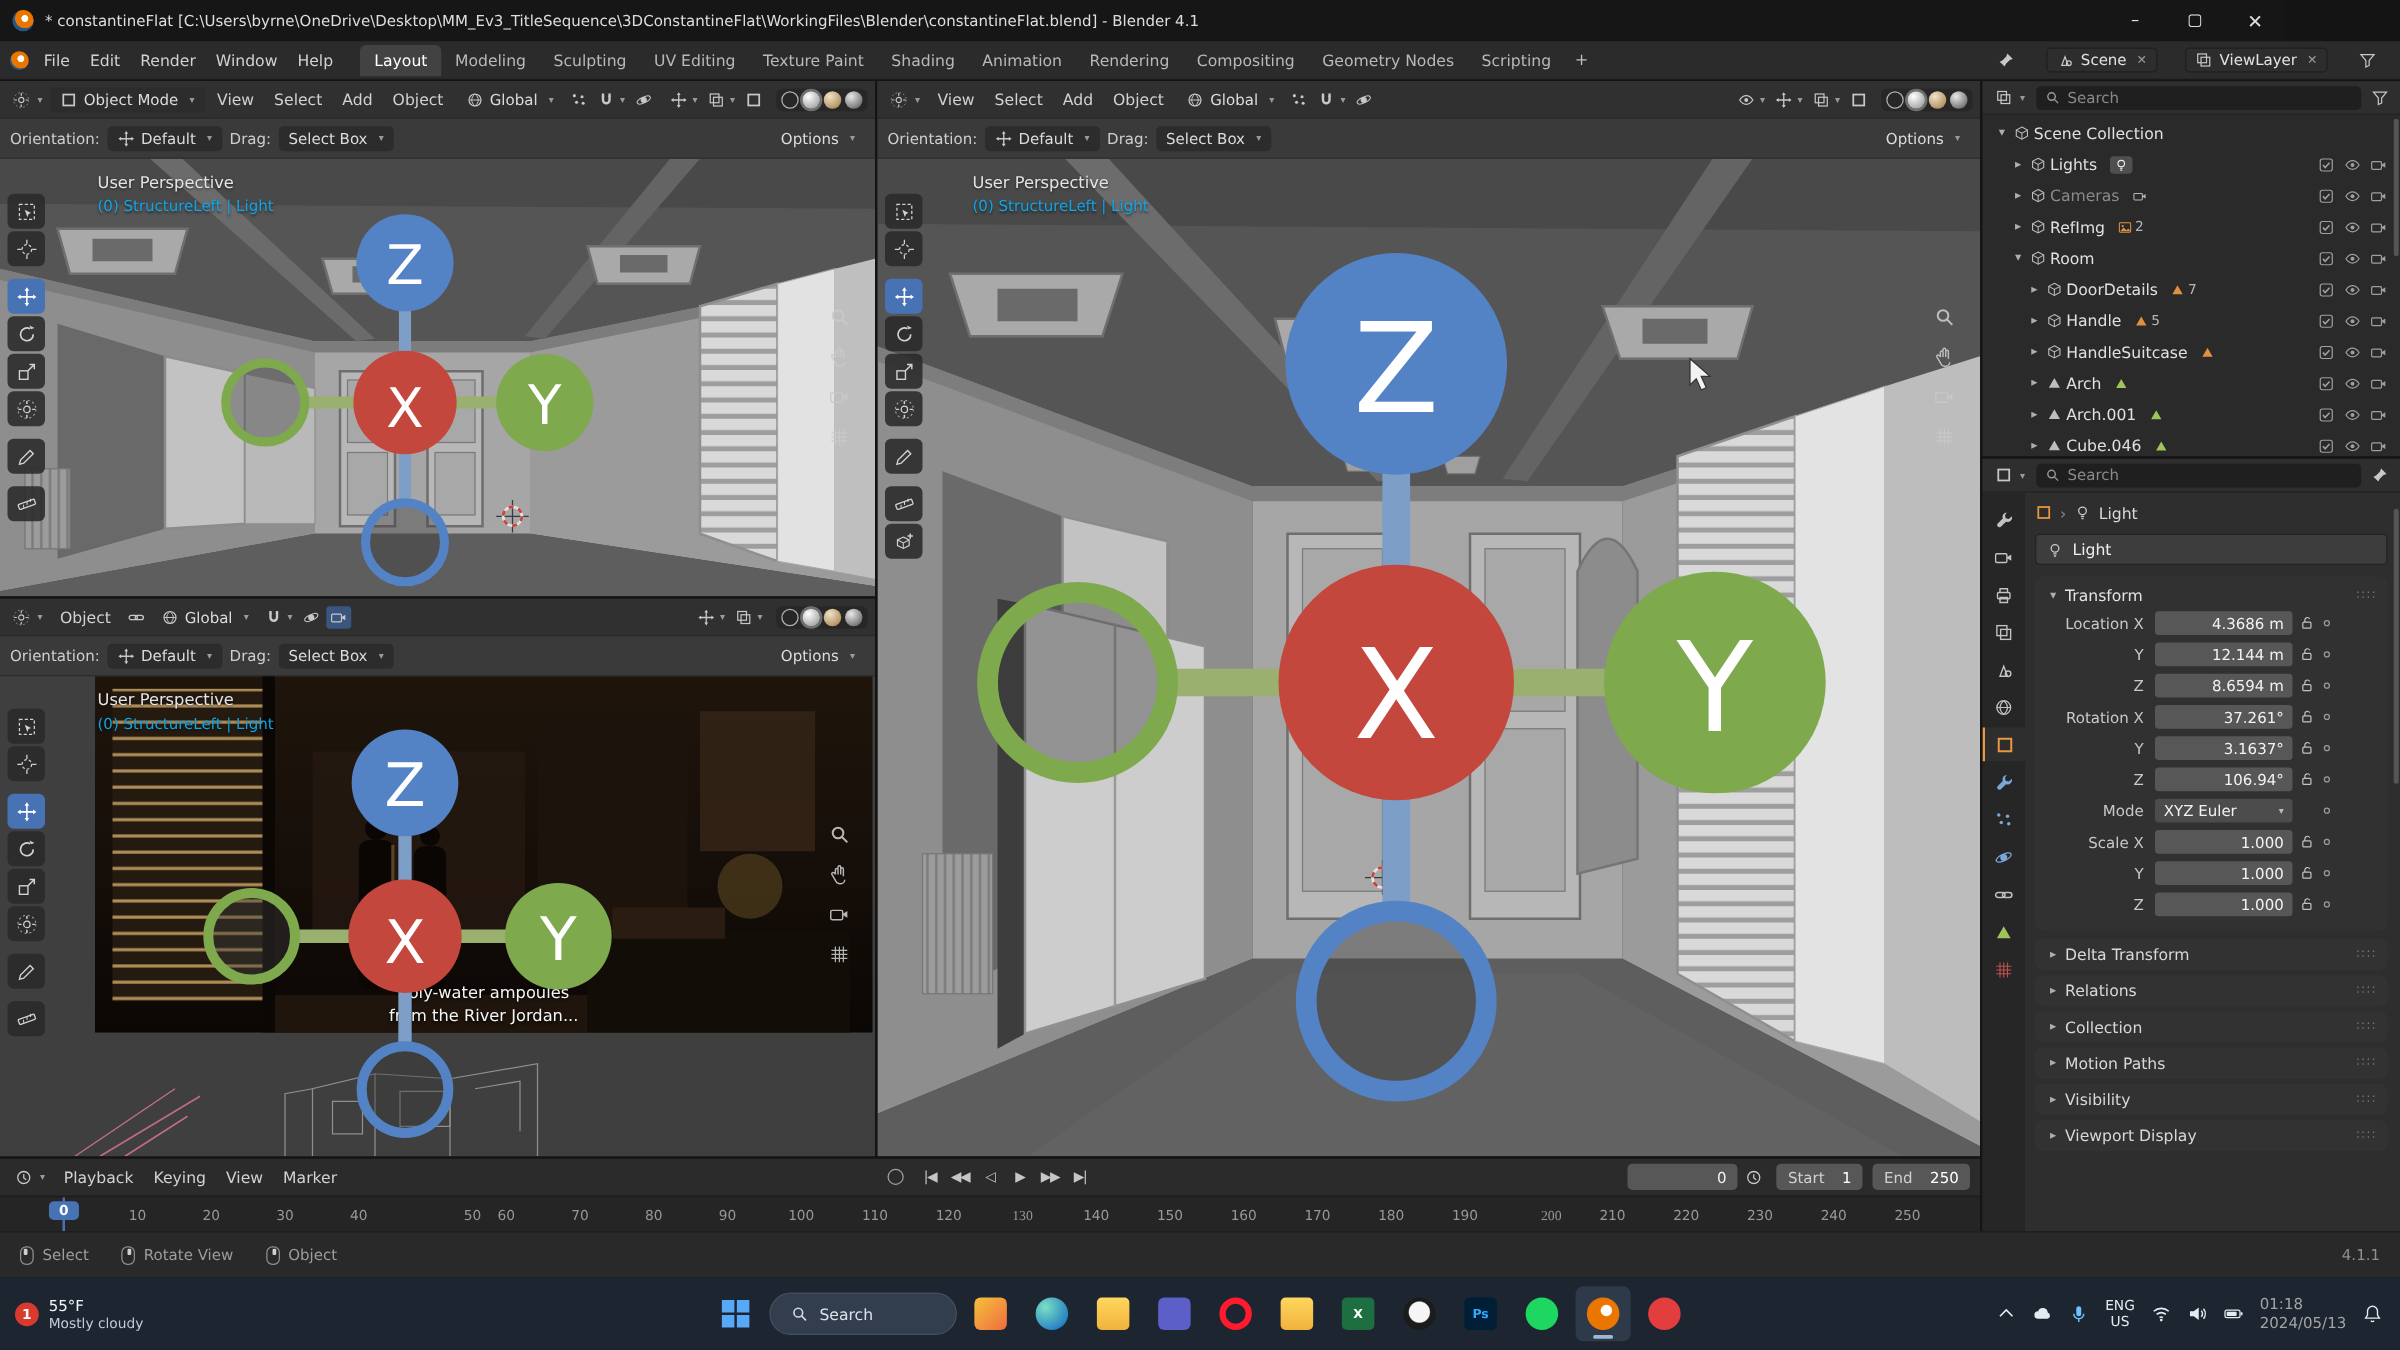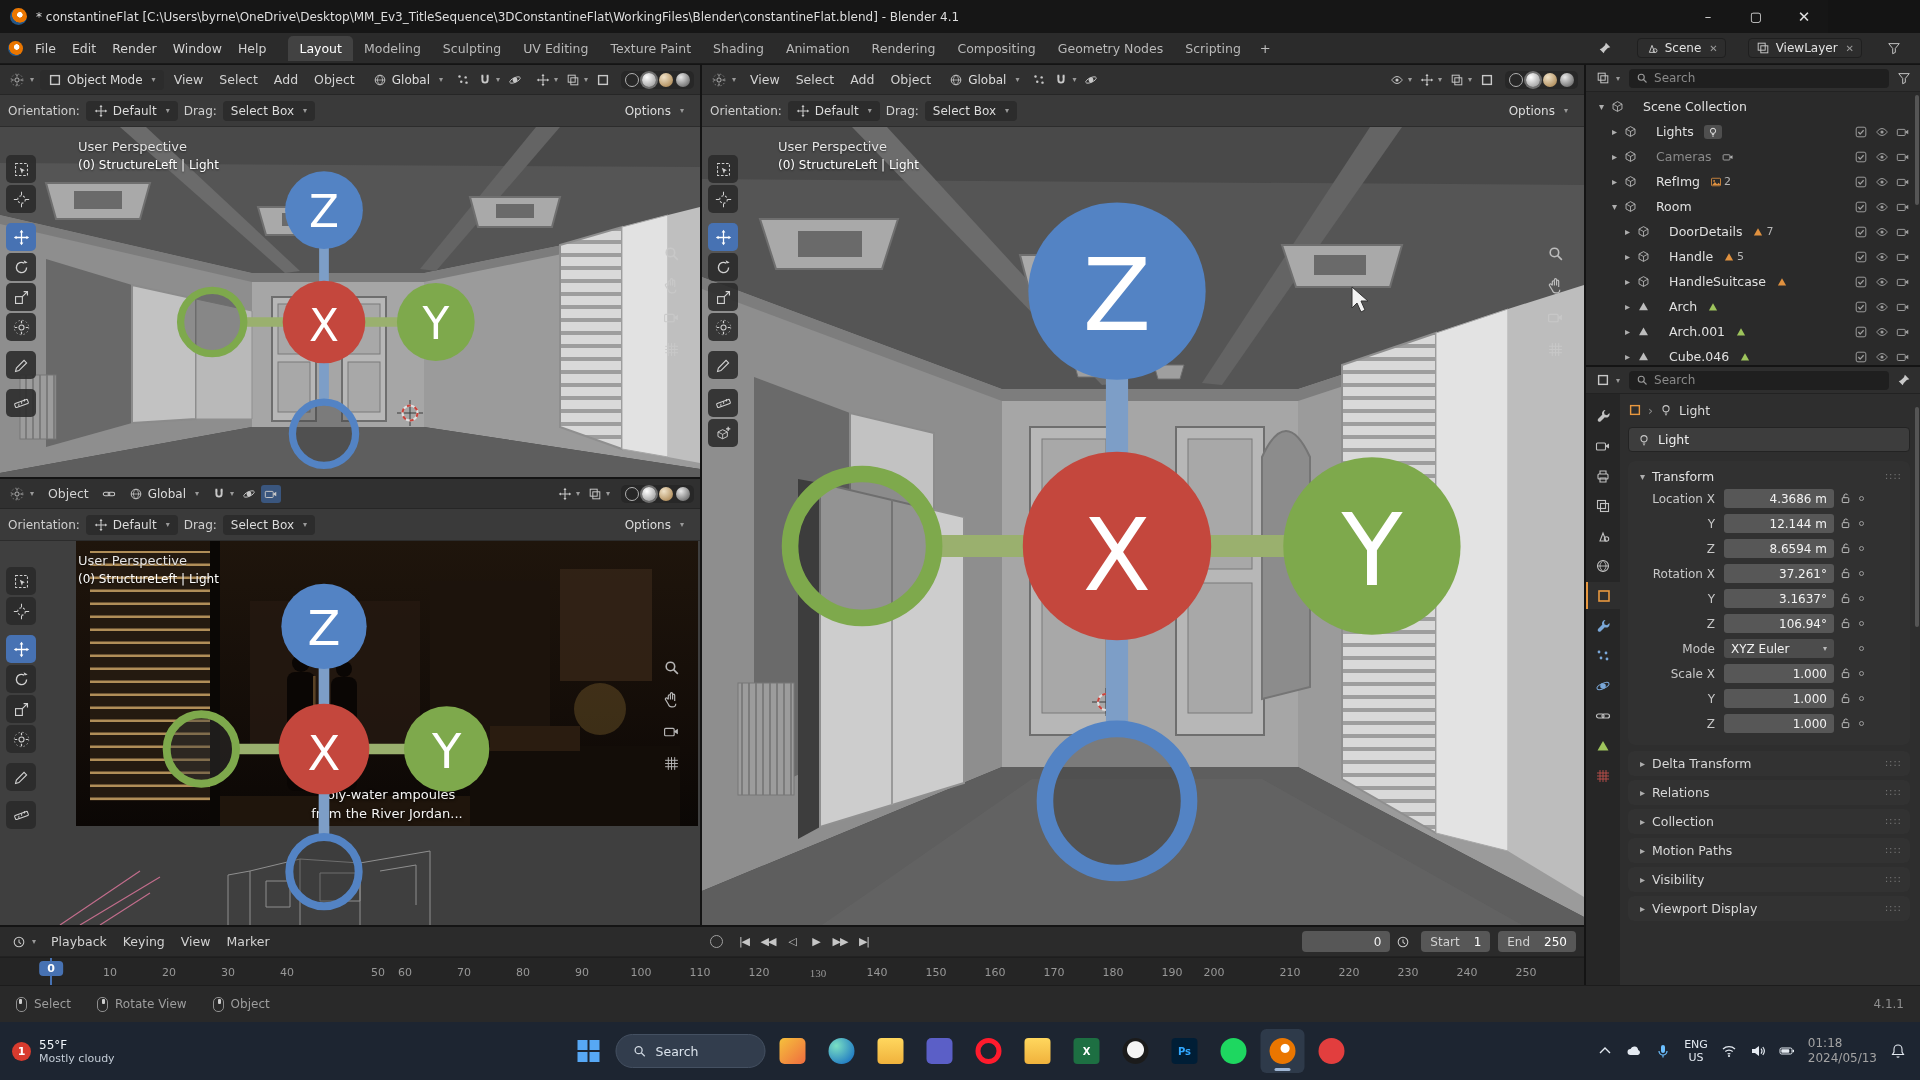--- a/index.html
+++ b/index.html
@@ -47,21 +47,21 @@
 .vp3{left:702px;top:65px;width:882px;height:860px}
 .vp-h1{height:30px;background:#303030;display:flex;align-items:center;gap:2px;padding:0 6px;
   border-bottom:1px solid #262626}
 .vp-h2{height:32px;background:#3a3a3a;display:flex;align-items:center;gap:6px;padding:0 8px;
   border-bottom:1px solid #2c2c2c}
 .tlab{color:#cfcfcf;font-size:12px;white-space:nowrap}
 .scene{position:absolute;left:0;right:0;top:62px;bottom:0}
 .scene svg{width:100%;height:100%;display:block}
 .ovl{position:absolute;left:78px;top:10px;color:#e4e4e4;font-size:13px;line-height:19px;
   text-shadow:0 1px 2px rgba(0,0,0,.55);pointer-events:none}
-.ovl .l2{font-size:12px;color:#ffffff}
+.ovl .l2{font-size:12px;color:#0ea5e9}
 .giz{position:absolute;right:26px;top:20px;width:72px;height:72px}
 .sideic{position:absolute;right:20px;top:118px;display:flex;flex-direction:column;gap:15px;align-items:center}
 .sic .ic{width:17px;height:17px;color:#c9c9c9;opacity:.9}
 .vptools{position:absolute;left:6px;top:90px;display:flex;flex-direction:column}
 .tbtn{width:30px;height:28px;background:rgba(42,42,42,.88);display:flex;align-items:center;
   justify-content:center;border-radius:5px;margin-bottom:2px}
 .tbtn .ic{width:17px;height:17px;color:#d2d2d2}
 .tbtn.on{background:#4772b3}
 .tbtn.on .ic{color:#fff}
 .tbtn:nth-child(2),.tbtn:nth-child(6),.tbtn:nth-child(7){margin-bottom:10px}
@@ -81,21 +81,21 @@
 .out-h,.props-h{height:27px;display:flex;align-items:center;gap:5px;padding:0 6px;background:#2e2e2e;
   border-bottom:1px solid #222}
 .srch{flex:1;display:flex;align-items:center;gap:6px;background:#1f1f1f;border-radius:4px;
   height:19px;padding:0 7px}
 .srch .ph{color:#8a8a8a;font-size:12px}
 .srch .ic{width:12px;height:12px;color:#9a9a9a}
 #otree{padding:2px 2px 0 6px}
 .orow{display:flex;align-items:center;height:25px;gap:3px}
 .orow.dim .olab{color:#8a8a8a}
 .oexp{width:13px;text-align:center;color:#aeaeae;font-size:10px;flex:none}
-.olab{color:#e0e0e0;font-size:12.5px;white-space:nowrap;margin-left:16px}
+.olab{color:#e0e0e0;font-size:12.5px;white-space:nowrap;margin-left:0}
 .obadge{display:inline-flex;align-items:center;gap:2px;margin-left:7px}
 .obadge.boxed{background:#4f4f4f;border-radius:3px;padding:1px 3px}
 .ocount{color:#b5b5b5;font-size:11px}
 .ofl{flex:1}
 .otg{display:flex;align-items:center;gap:7px;padding-right:8px}
 .otbtn .ic{width:14px;height:14px;color:#9f9f9f}
 .sb{position:absolute;right:1px;width:4px;border-radius:2px;background:#555}
 
 
 .props{position:absolute;left:1586px;top:367px;width:334px;height:618px;background:#2e2e2e;overflow:hidden}
@@ -1654,21 +1654,21 @@
         <span class="tick" style="left: 641px;">100</span>
         <span class="tick" style="left: 700px;">110</span>
         <span class="tick" style="left: 759px;">120</span>
         <span class="tick" style="left: 818px; font-family: Liberation Serif, serif;">130</span>
         <span class="tick" style="left: 877px;">140</span>
         <span class="tick" style="left: 936px;">150</span>
         <span class="tick" style="left: 995px;">160</span>
         <span class="tick" style="left: 1054px;">170</span>
         <span class="tick" style="left: 1113px;">180</span>
         <span class="tick" style="left: 1172px;">190</span>
-        <span class="tick" style="left: 1214px;">200</span>
+        <span class="tick" style="left: 1241px; font-family: Liberation Serif, serif;">200</span>
         <span class="tick" style="left: 1290px;">210</span>
         <span class="tick" style="left: 1349px;">220</span>
         <span class="tick" style="left: 1408px;">230</span>
         <span class="tick" style="left: 1467px;">240</span>
         <span class="tick" style="left: 1526px;">250</span>
       </div>
   </div>
 
   <div class="statusbar">
     <span id="hints" style="display:flex;gap:26px">

